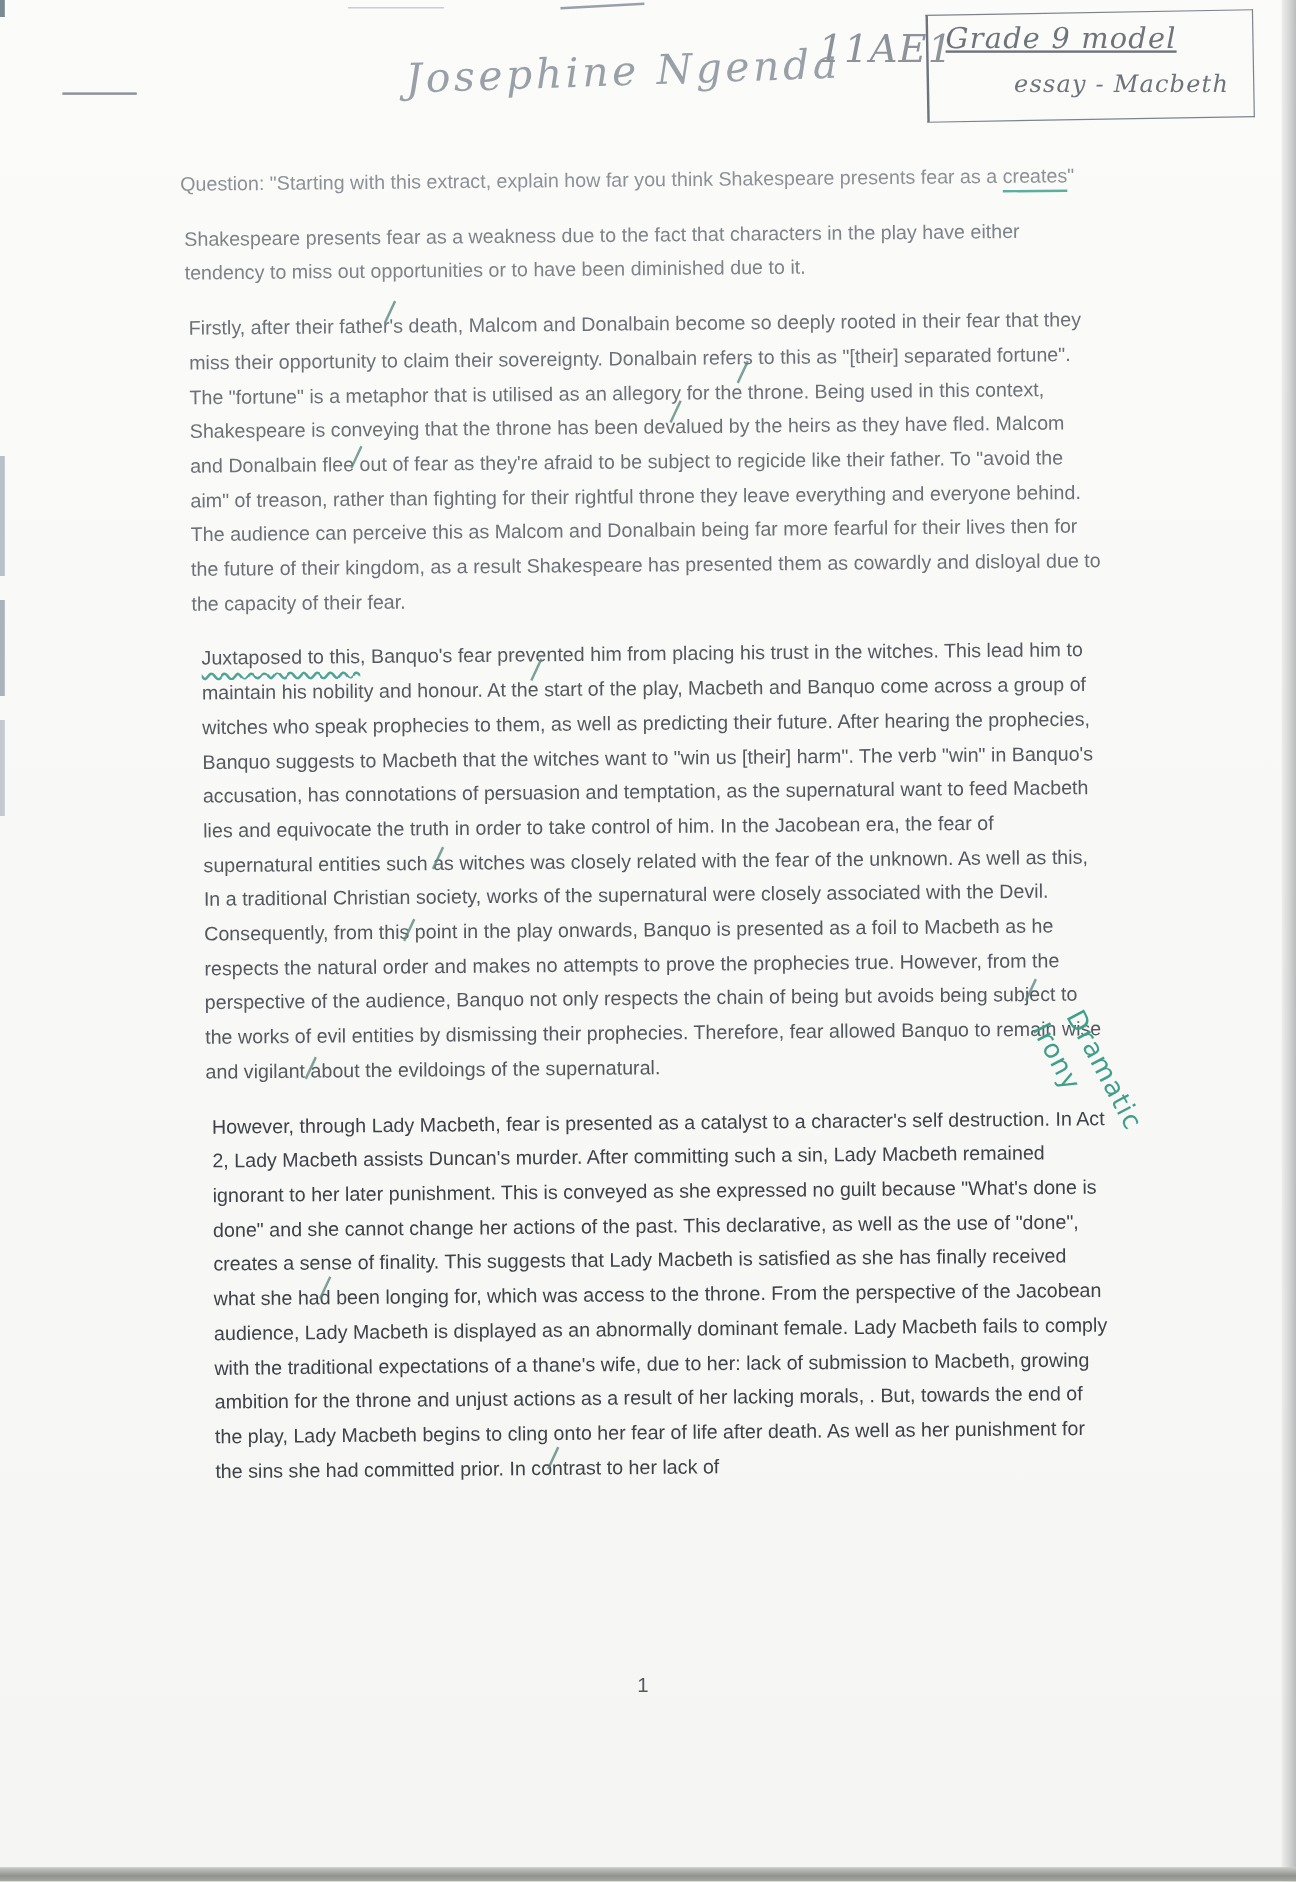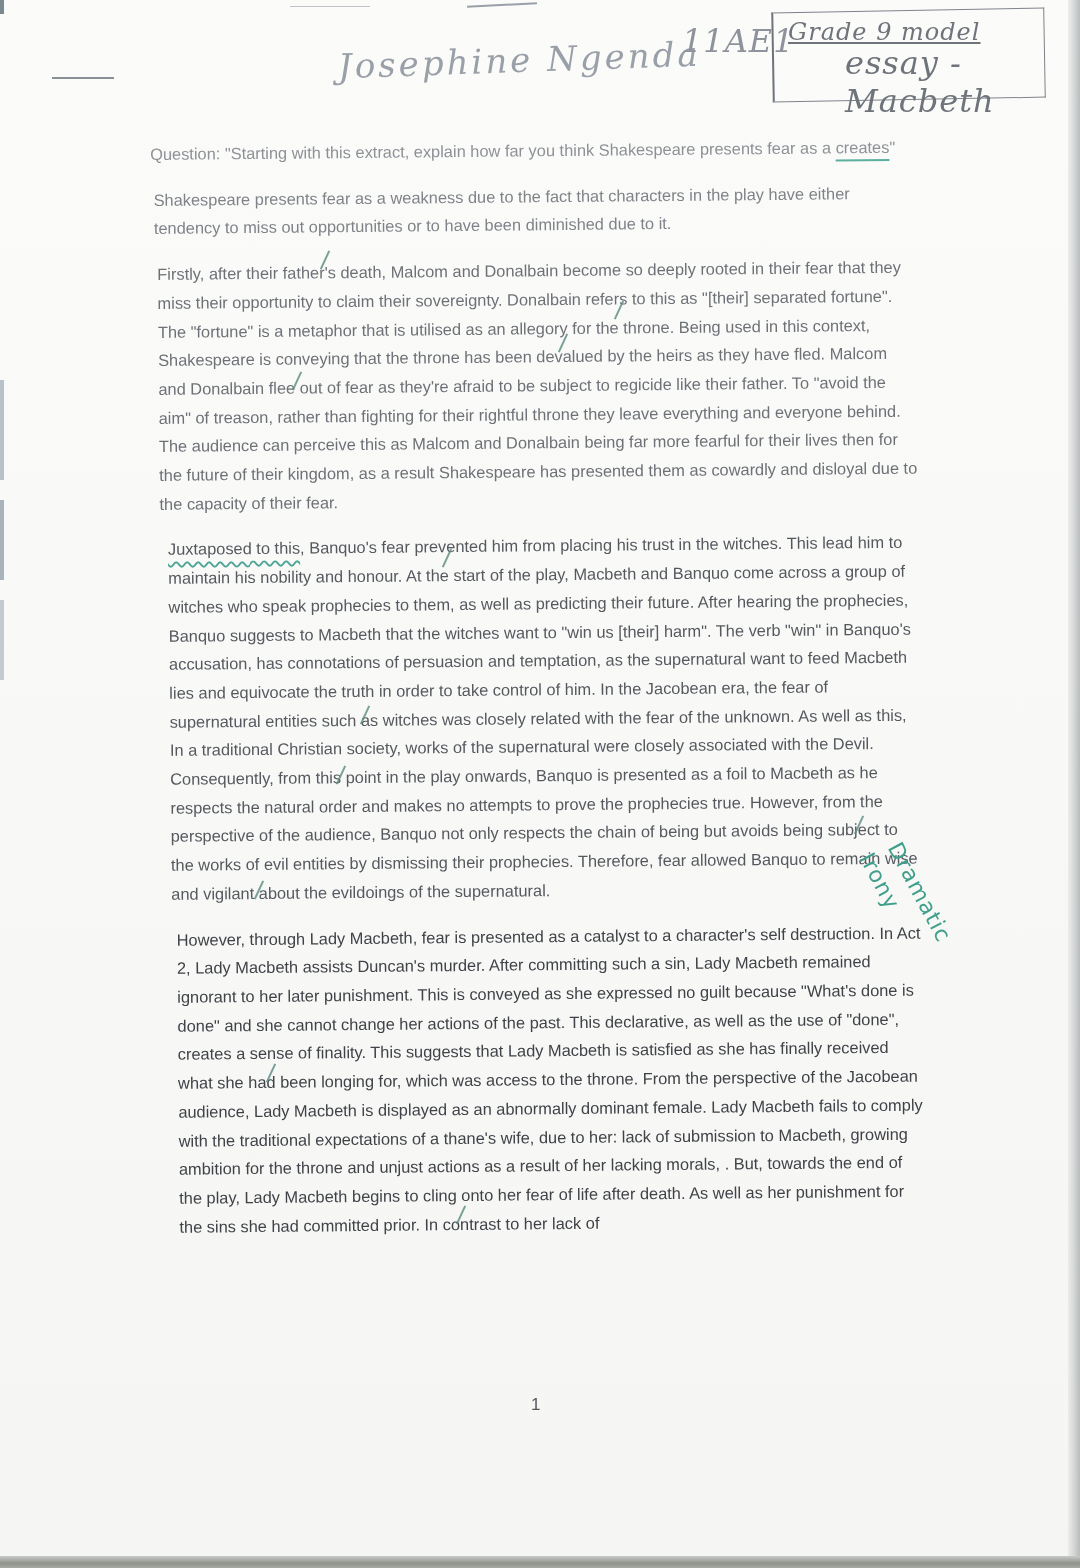--- a/index.html
+++ b/index.html
@@ -35,21 +35,21 @@
       letter-spacing: 1px;
     }
     .name { left: 338px; top: 40px; font-size: 34px; color: #9aa0a8; transform: rotate(-2deg); letter-spacing: 3px; }
     .classcode { left: 682px; top: 22px; font-size: 32px; color: #8e939b; }
     .header-box {
       position: absolute; left: 772px; top: 10px; width: 270px; height: 88px;
       border: 1.5px solid #7e838a; border-left: 2px solid #6f747b;
       transform: rotate(-1deg);
     }
     .box-line1 { left: 788px; top: 18px; font-size: 24px; color: #6f747b; text-decoration: underline; }
-    .box-line2 { left: 845px; top: 44px; font-size: 32px; color: #6f747b; }
+    .box-line2 { left: 845px; top: 58px; font-size: 20px; color: #6f747b; }
     .dash-mark { position: absolute; left: 52px; top: 77px; width: 62px; height: 2px; background: #8a9098; }
     .top-marks { position: absolute; left: 290px; top: 6px; width: 80px; height: 1px; background: #bfc3c8; }
     .top-marks2 { position: absolute; left: 467px; top: 4px; width: 70px; height: 2px; background: #9aa0a8; transform: rotate(-3deg); }
 
     .content {
       position: absolute; left: 150px; top: 140px; width: 765px;
       font-family: "Liberation Sans", sans-serif;
       font-size: 16.4px; line-height: 28.7px;
       color: #4a4d52;
       transform: rotate(-0.55deg);

